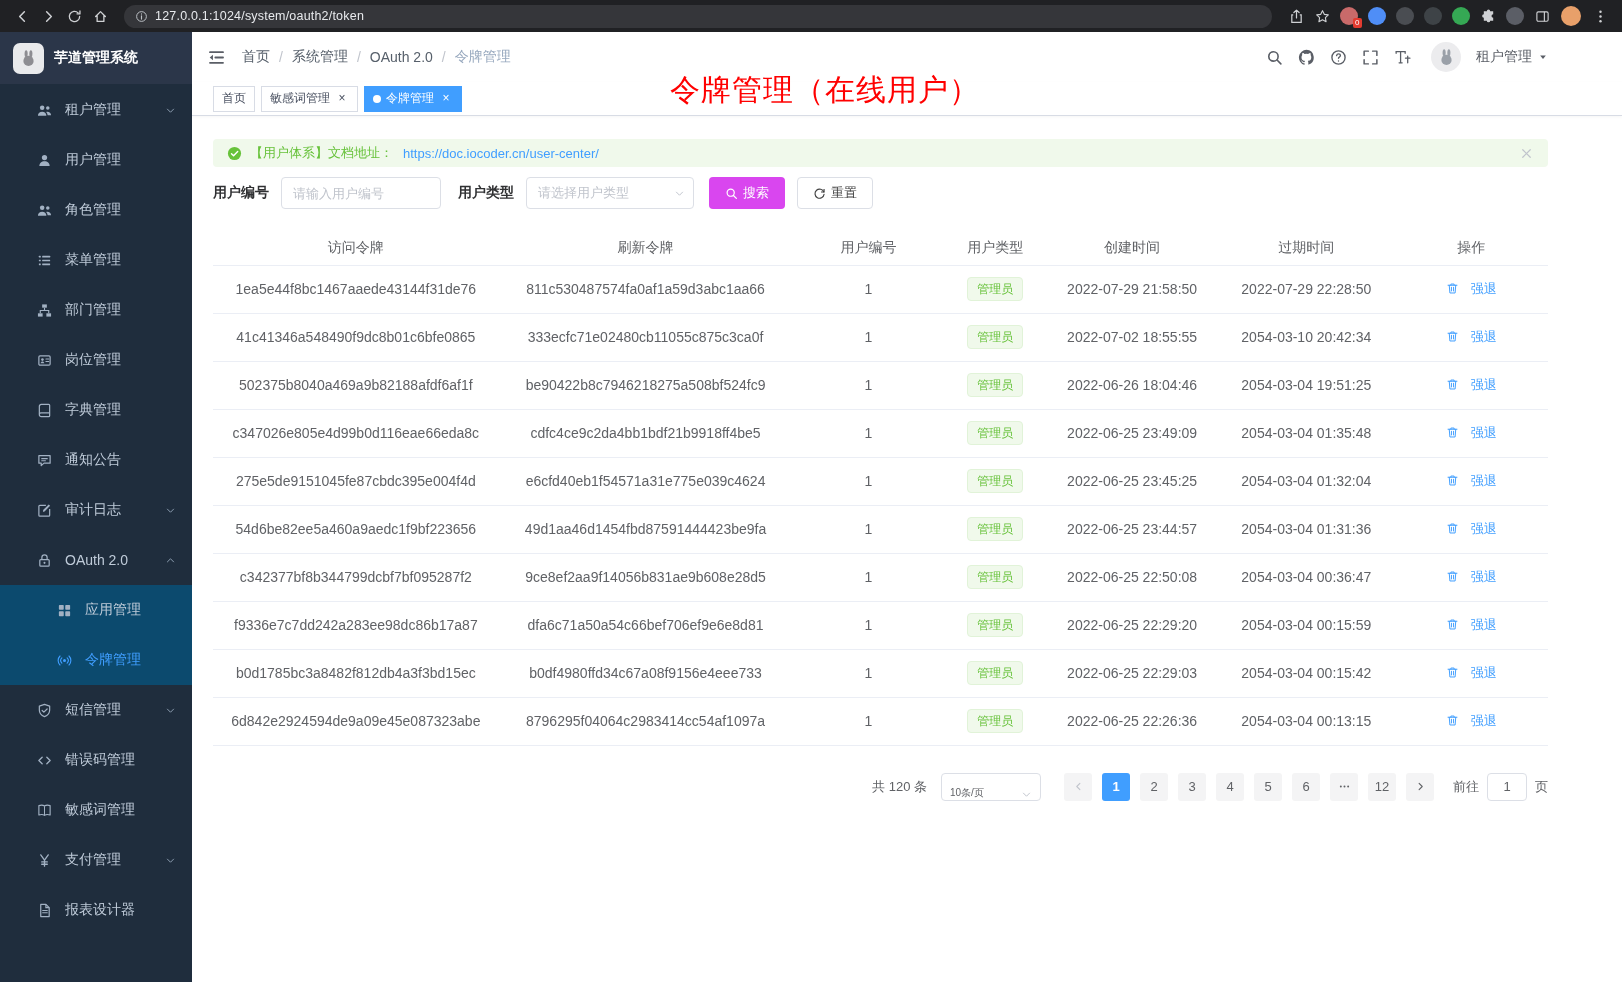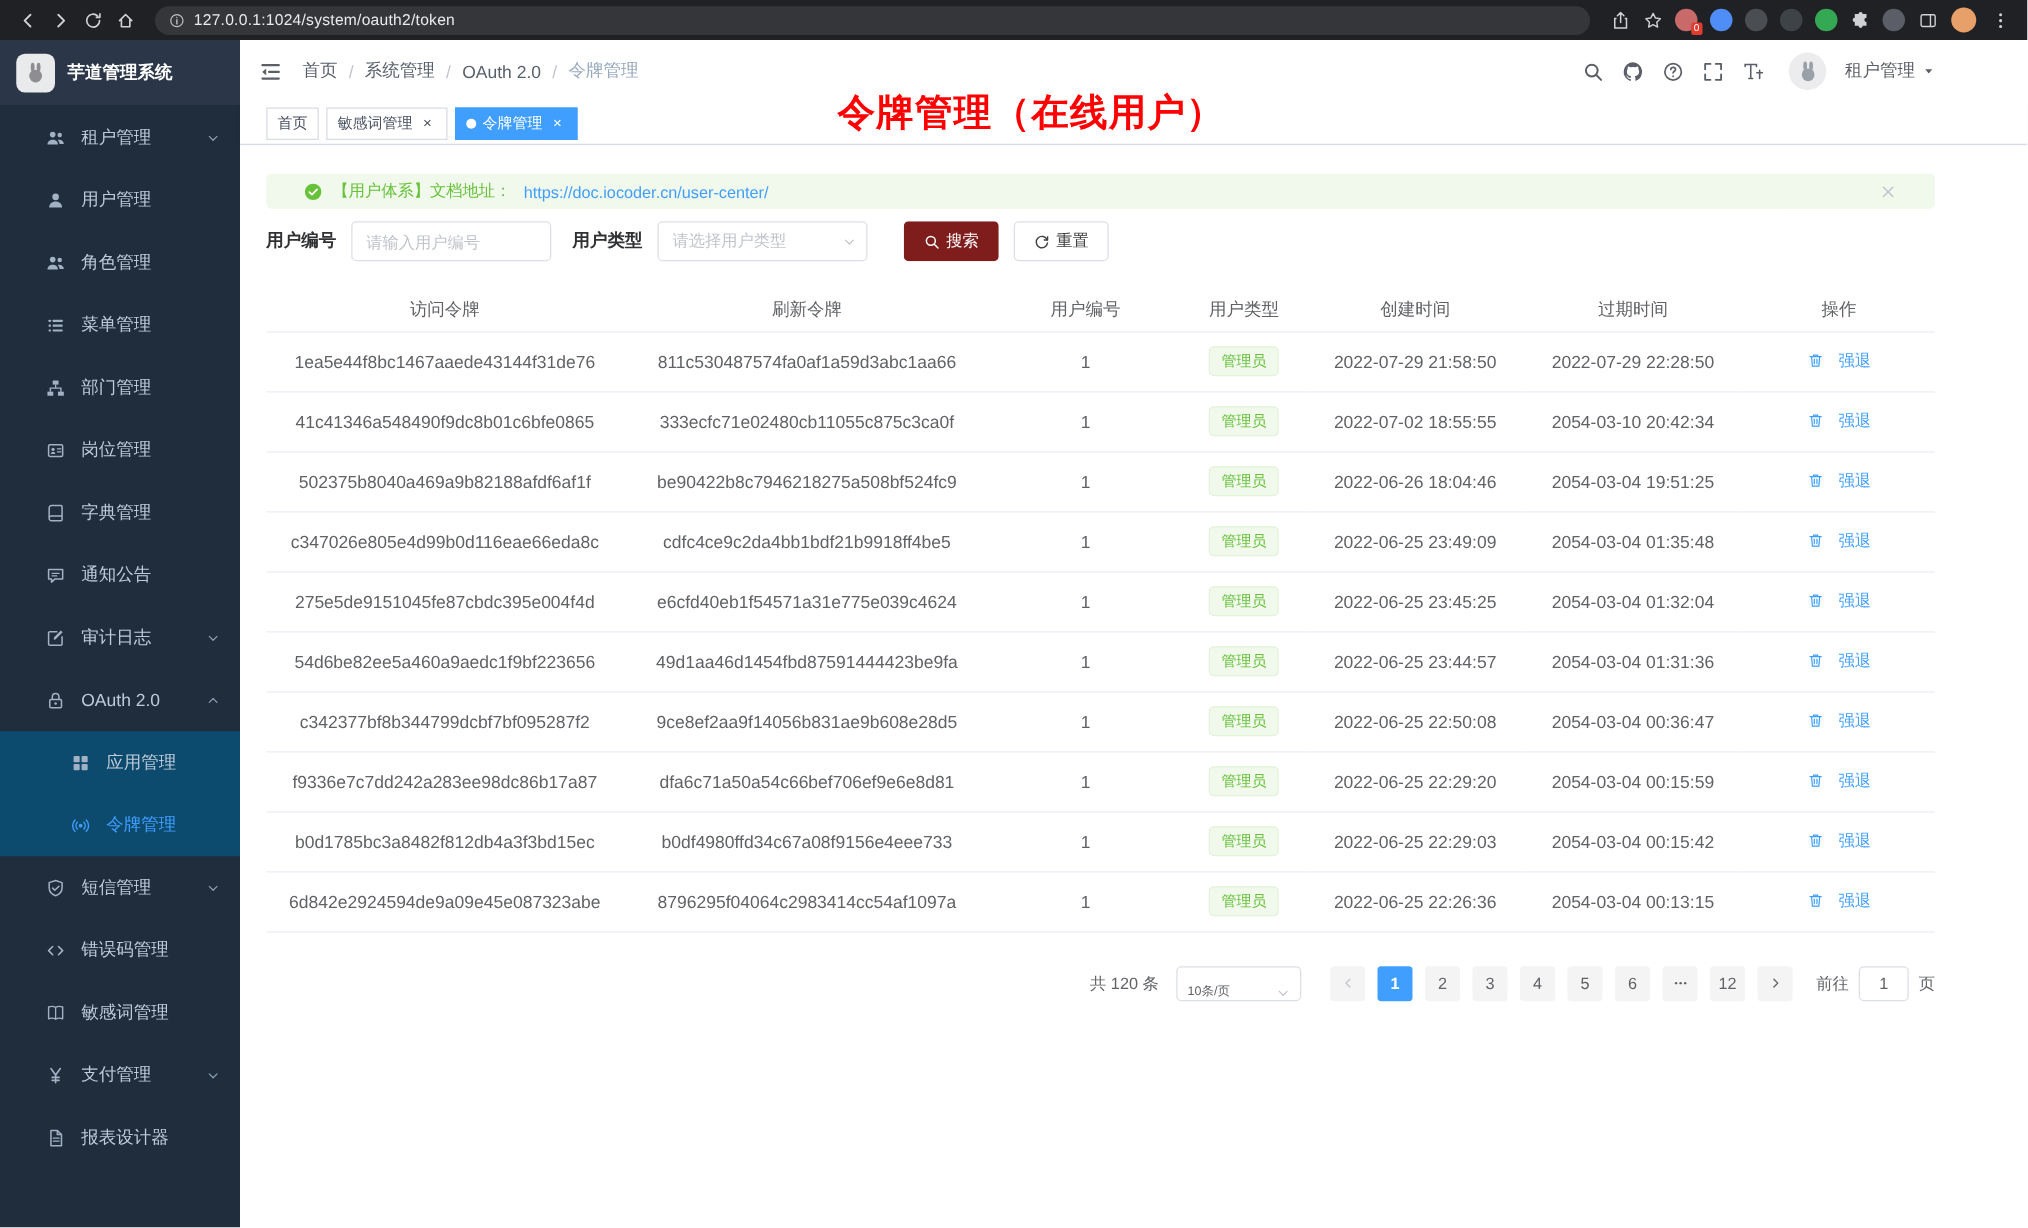--- a/index.html
+++ b/index.html
@@ -43,46 +43,46 @@
   .breadcrumb{display:flex;align-items:center;margin-left:16px;font-size:14px}
   .crumb{color:#57606b;cursor:pointer}
   .crumb.last{color:#97a8be;cursor:default}
   .crumb-sep{color:#c0c4cc;margin:0 9px}
   .nav-right{margin-left:auto;display:flex;align-items:center;gap:15px}
   .nav-ic{width:17px;height:17px;color:#5a5e66;cursor:pointer}
   .nav-avatar{width:30px;height:30px;border-radius:50%;background:#ececee;display:flex;align-items:center;justify-content:center;color:#9aa0a8;margin-left:5px;cursor:pointer}
   .nav-avatar .ic{width:19px;height:19px}
   .nav-user{font-size:14px;color:#5a5e66;display:flex;align-items:center;gap:6px;cursor:pointer}
   .nav-caret{width:10px;height:10px;color:#5a5e66}
-  .annotation{position:absolute;left:478px;top:38px;font-size:30px;font-weight:700;color:#ff0000;z-index:30;letter-spacing:1px;white-space:nowrap}
+  .annotation{position:absolute;left:478px;top:38px;font-size:30px;font-weight:400;color:#ff0000;z-index:30;letter-spacing:1px;white-space:nowrap}
 
   
   .tagsbar{height:34px;background:#fff;border-bottom:1px solid #d8dce5;display:flex;align-items:center;padding:0 21px;flex:none;box-shadow:0 1px 3px rgba(0,0,0,.04)}
   .tag{height:26px;display:inline-flex;align-items:center;padding:0 8px;border:1px solid #d8dce5;background:#fff;color:#495060;font-size:12px;margin-right:6px;cursor:pointer;gap:5px;white-space:nowrap}
   .tag.active{background:#409eff;border-color:#409eff;color:#fff}
   .tag-dot{width:8px;height:8px;border-radius:50%;background:#fff;display:inline-block}
   .tag-close{font-size:12px;width:14px;height:14px;line-height:13px;text-align:center;border-radius:50%}
 
   
   .content{flex:1;padding:23px 74px 0 21px;overflow:hidden}
-  .alert{height:28px;background:#f0f9eb;border-radius:4px;display:flex;align-items:center;padding:0 30px;gap:8px;font-size:13px;color:#67c23a}
+  .alert{height:28px;background:#f0f9eb;border-radius:4px;display:flex;align-items:center;padding:0 14px;gap:8px;font-size:13px;color:#67c23a}
   .alert .ic{width:15px;height:15px}
   .alert-link{color:#409eff;cursor:pointer;margin-left:2px}
   .alert-close{margin-left:auto;color:#c0c4cc;width:13px;height:13px;cursor:pointer}
 
   .filters{display:flex;align-items:center;margin-top:10px}
   .f-label{font-size:14px;font-weight:700;color:#303133;margin-right:12px;white-space:nowrap}
   .f-label.second{margin-left:17px}
   .f-input{width:160px;height:32px;border:1px solid #dcdfe6;border-radius:4px;padding:0 11px;font-size:13px;color:#606266;outline:none;font-family:inherit}
   .f-input::placeholder{color:#c0c4cc}
   .f-select{width:168px;height:32px;border:1px solid #dcdfe6;border-radius:4px;padding:0 24px 0 11px;font-size:13px;color:#c0c4cc;display:flex;align-items:center;position:relative;cursor:pointer;background:#fff}
   .sel-caret{position:absolute;right:8px;width:11px;height:11px;color:#c0c4cc}
   .btn{height:32px;border-radius:4px;font-size:13px;display:inline-flex;align-items:center;gap:5px;padding:0 15px;cursor:pointer;border:1px solid transparent;font-family:inherit}
   .btn .ic{width:13px;height:13px}
-  .btn-primary{background:#7f1d1d;color:#fff;margin-left:29px}
+  .btn-primary{background:#d946ef;color:#fff;margin-left:15px}
   .btn-plain{background:#fff;color:#404040;border-color:#dcdfe6;margin-left:12px}
 
   .table-wrap{margin-top:22px}
   table{width:100%;border-collapse:collapse;table-layout:fixed}
   th{height:34px;font-size:14px;font-weight:400;color:#606266;text-align:center;border-bottom:1px solid #ebeef5;padding:0 4px;white-space:nowrap}
   td{height:48px;font-size:14px;color:#606266;text-align:center;border-bottom:1px solid #ebeef5;padding:0 4px;white-space:nowrap;overflow:hidden;text-overflow:ellipsis}
   .tag-success{display:inline-block;padding:0 9px;line-height:22px;font-size:12px;color:#67c23a;background:#f0f9eb;border:1px solid #e1f3d8;border-radius:4px}
   .action-link{color:#409eff;font-size:13px;display:inline-flex;align-items:center;gap:12px;cursor:pointer}
   .action-link .ic{width:13px;height:13px}
 

